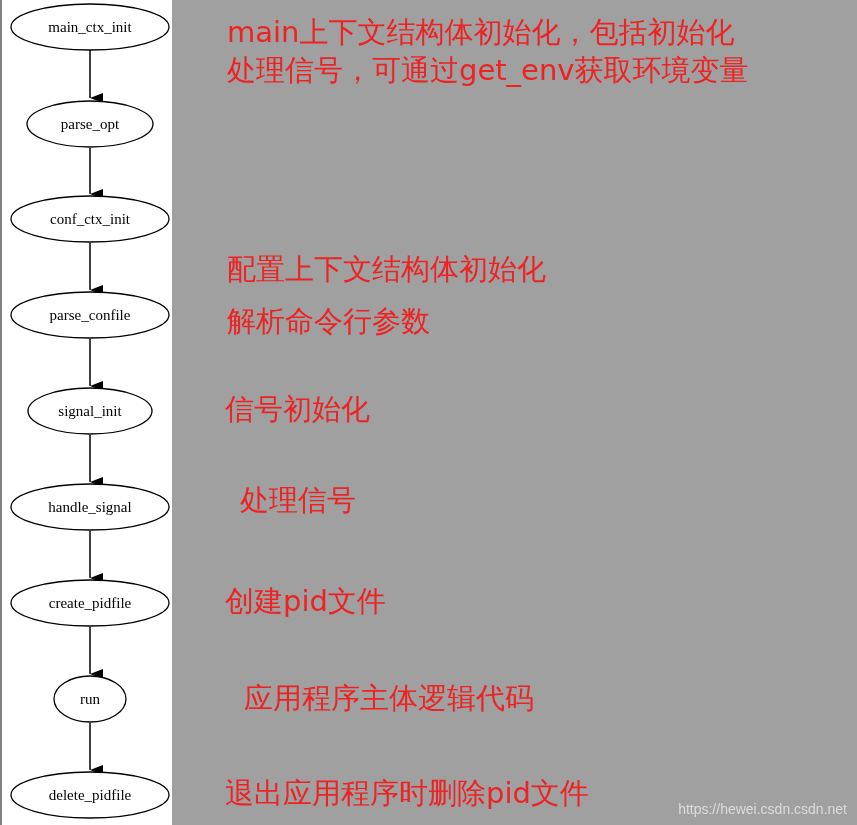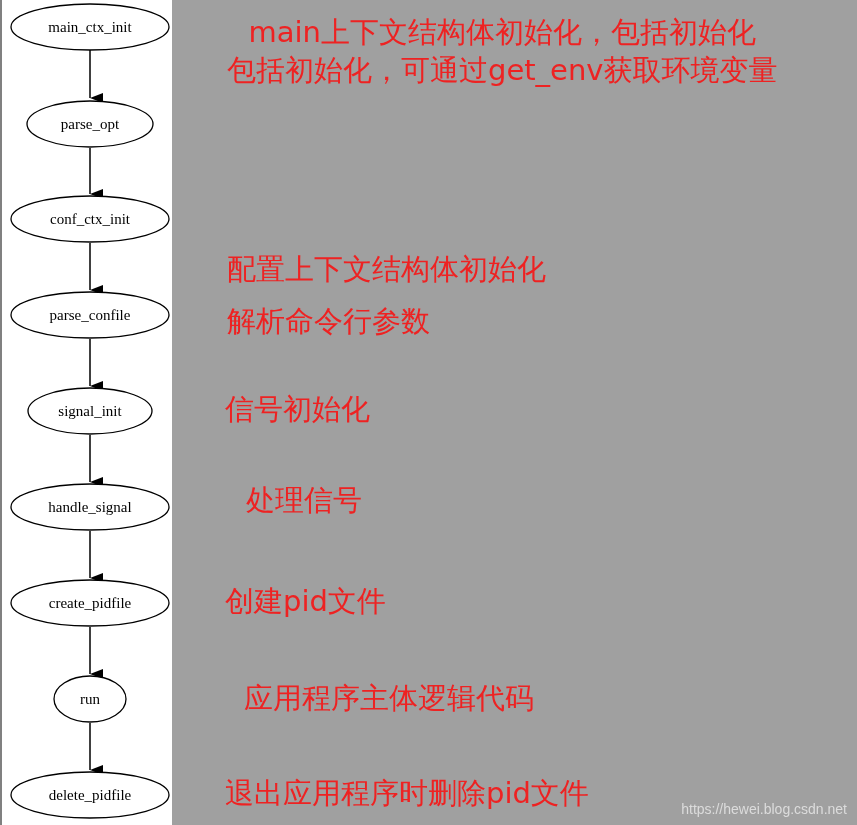--- a/index.html
+++ b/index.html
@@ -62,41 +62,41 @@
       <ellipse cx="88" cy="699" rx="36" ry="23" fill="#fff" stroke="#000" stroke-width="1.3"></ellipse>
       <text class="node-label" x="88" y="704" text-anchor="middle">run</text>
     </g>
     <g>
       <ellipse cx="88" cy="795" rx="79" ry="23" fill="#fff" stroke="#000" stroke-width="1.3"></ellipse>
       <text class="node-label" x="88" y="800" text-anchor="middle">delete_pidfile</text>
     </g>
   </svg>
 </div>
 
-<div class="desc" style="left:227px; top:13px;text-align:center;">
+<div class="desc" style="left:227px; top:13px;">
   <div>main上下文结构体初始化，包括初始化</div>
-  <div>包括初始化，可通过get_env获取环境变量</div>
+  <div>处理信号，可通过get_env获取环境变量</div>
 </div>
 <div class="desc" style="left:227px; top:120px;">
 </div>
 <div class="desc" style="left:227px; top:229px;margin-top:21px;">
   <div>配置上下文结构体初始化</div>
 </div>
 <div class="desc" style="left:227px; top:302px;">
   <div>解析命令行参数</div>
 </div>
 <div class="desc" style="left:225px; top:390px;">
   <div>信号初始化</div>
 </div>
-<div class="desc" style="left:246px; top:481px;">
+<div class="desc" style="left:240px; top:481px;">
   <div>处理信号</div>
 </div>
 <div class="desc" style="left:225px; top:582px;">
   <div>创建pid文件</div>
 </div>
 <div class="desc" style="left:244px; top:679px;">
   <div>应用程序主体逻辑代码</div>
 </div>
 <div class="desc" style="left:225px; top:774px;">
   <div>退出应用程序时删除pid文件</div>
 </div>
 
-<div id="watermark">https://hewei.blog.csdn.net</div>
+<div id="watermark">https://hewei.csdn.csdn.net</div>
 
 </body></html>

